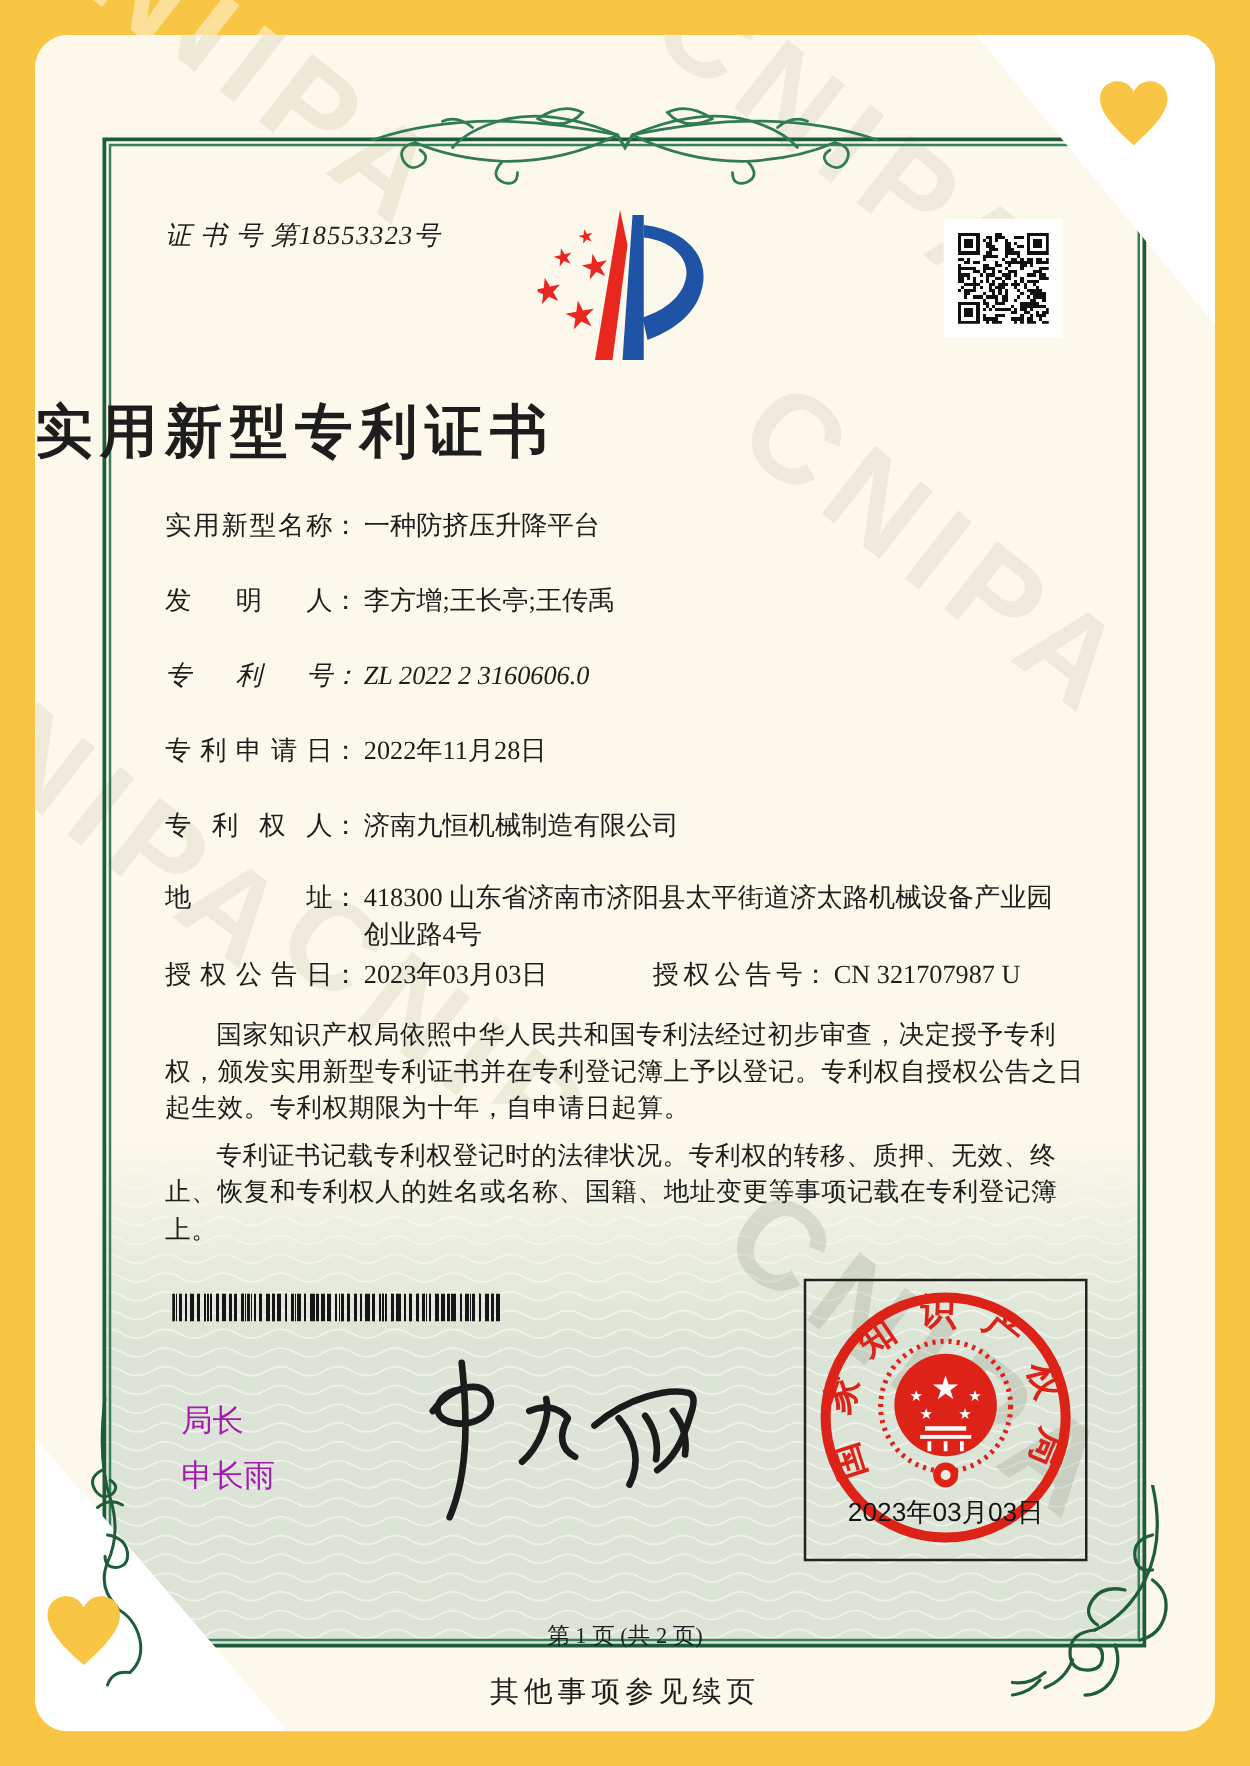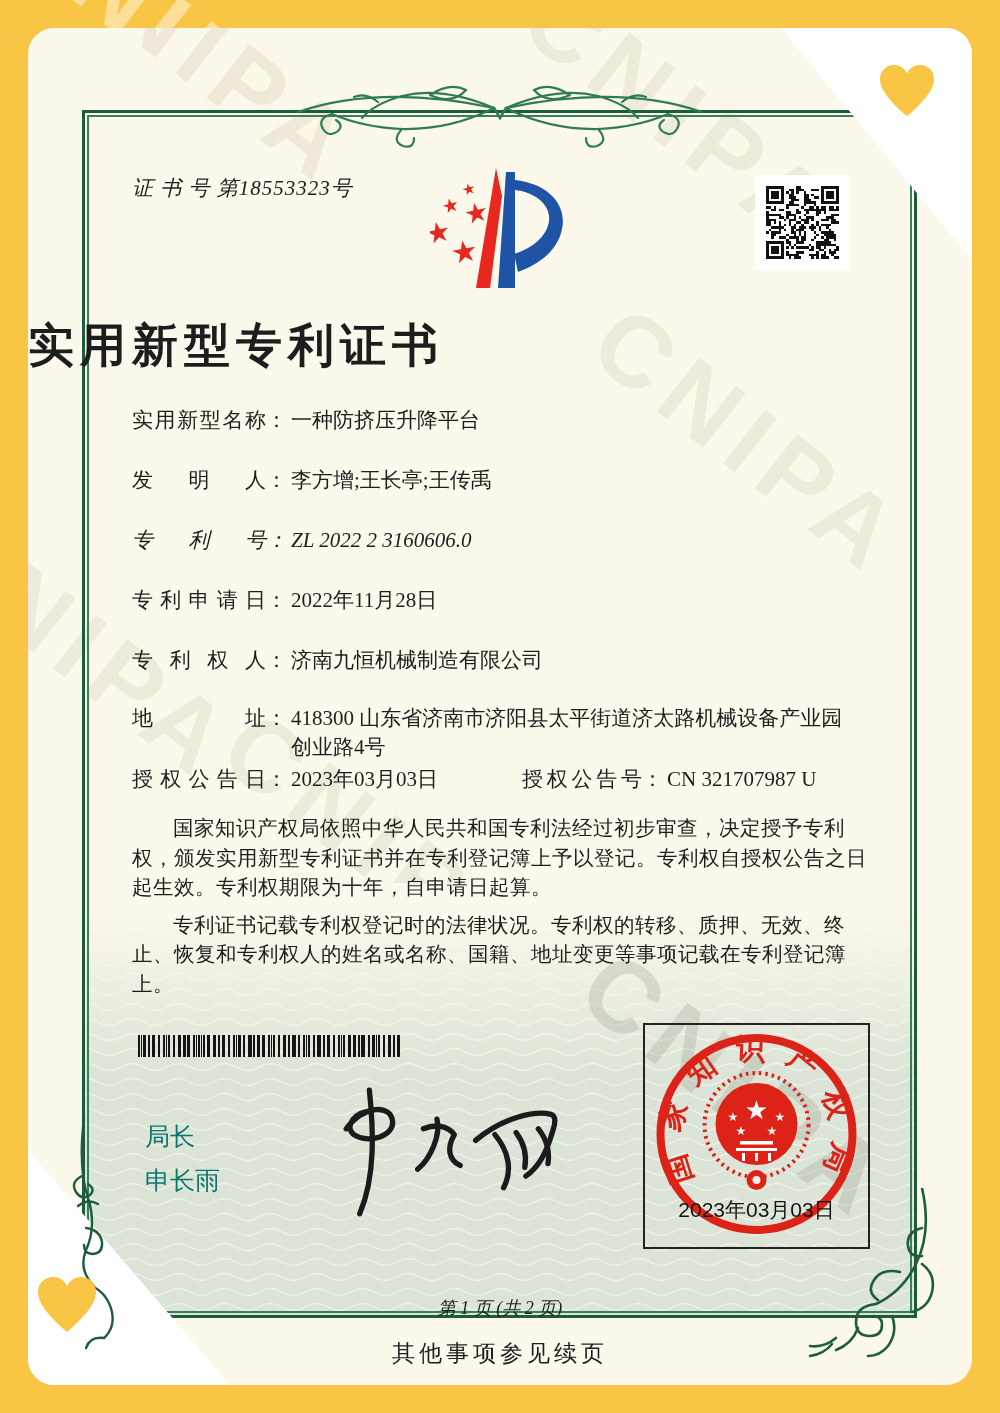--- a/index.html
+++ b/index.html
@@ -64,28 +64,28 @@
   .paras{position:absolute;left:104px;top:786px;width:748px;z-index:5;}
   .paras p{margin:0 0 8px 0;font-size:20.5px;line-height:29.5px;text-indent:2em;letter-spacing:0.5px;}
   
   .barcode{position:absolute;left:110px;top:1007px;width:262px;height:22px;z-index:5;
     background:
       repeating-linear-gradient(90deg,#151515 0 2px,transparent 2px 5px),
       repeating-linear-gradient(90deg,#151515 0 1px,transparent 1px 7px),
       repeating-linear-gradient(90deg,transparent 0 3px,#151515 3px 4px,transparent 4px 11px);
   }
   .signer{position:absolute;left:117px;z-index:5;
-    font-family:"Liberation Sans","DejaVu Sans",sans-serif;font-size:25px;color:#0f766e;}
+    font-family:"Liberation Sans","DejaVu Sans",sans-serif;font-size:25px;color:#a21caf;}
   .signer-title{top:1092px;}
   .signer-name{top:1136px;}
   .signature{position:absolute;left:268px;top:1048px;z-index:5;}
   .seal-box{position:absolute;left:615px;top:995px;width:227px;height:226px;
     box-sizing:border-box;border:2px solid #222;z-index:5;}
   .page-info{position:absolute;left:0;top:1268px;width:100%;text-align:center;
-    font-size:18px;z-index:5;font-style:italic;}
+    font-size:18px;z-index:5;}
   .footer-note{position:absolute;left:0;top:1310px;width:100%;text-align:center;
     font-size:23px;letter-spacing:4px;z-index:5;}
 </style>
 </head>
 <body>
 
 <div class="wm wm-yellow" style="left:-18px;top:-30px;font-size:100px;font-weight:bold;letter-spacing:12px;transform:rotate(38deg);font-family:'Liberation Sans','DejaVu Sans',sans-serif;">CNIPA</div>
 
 <div class="card">
 

